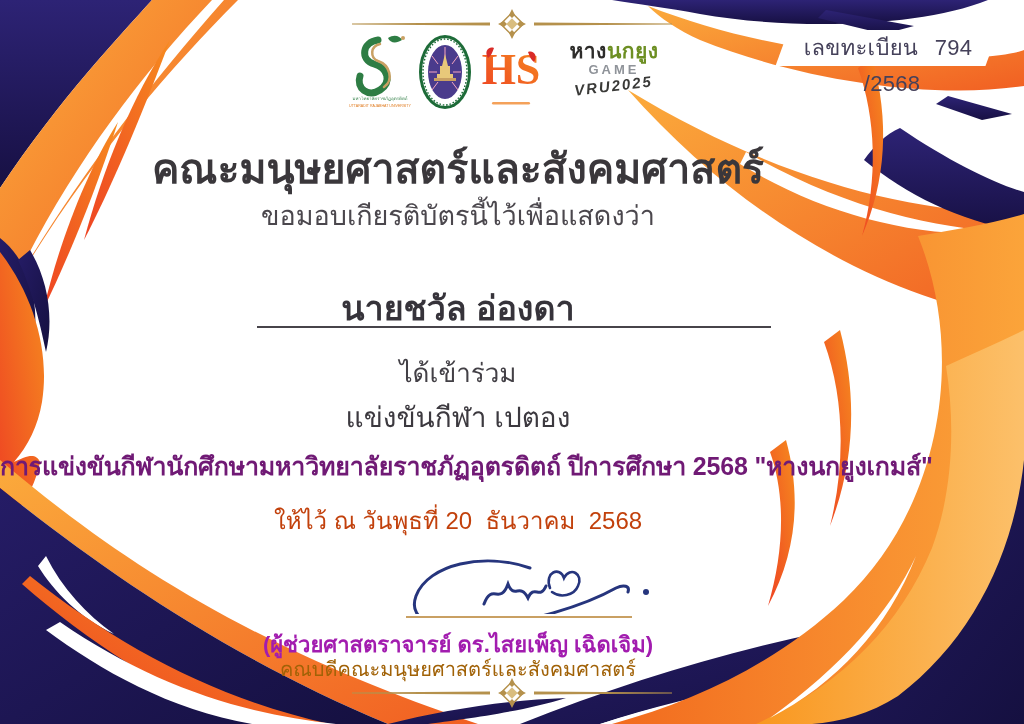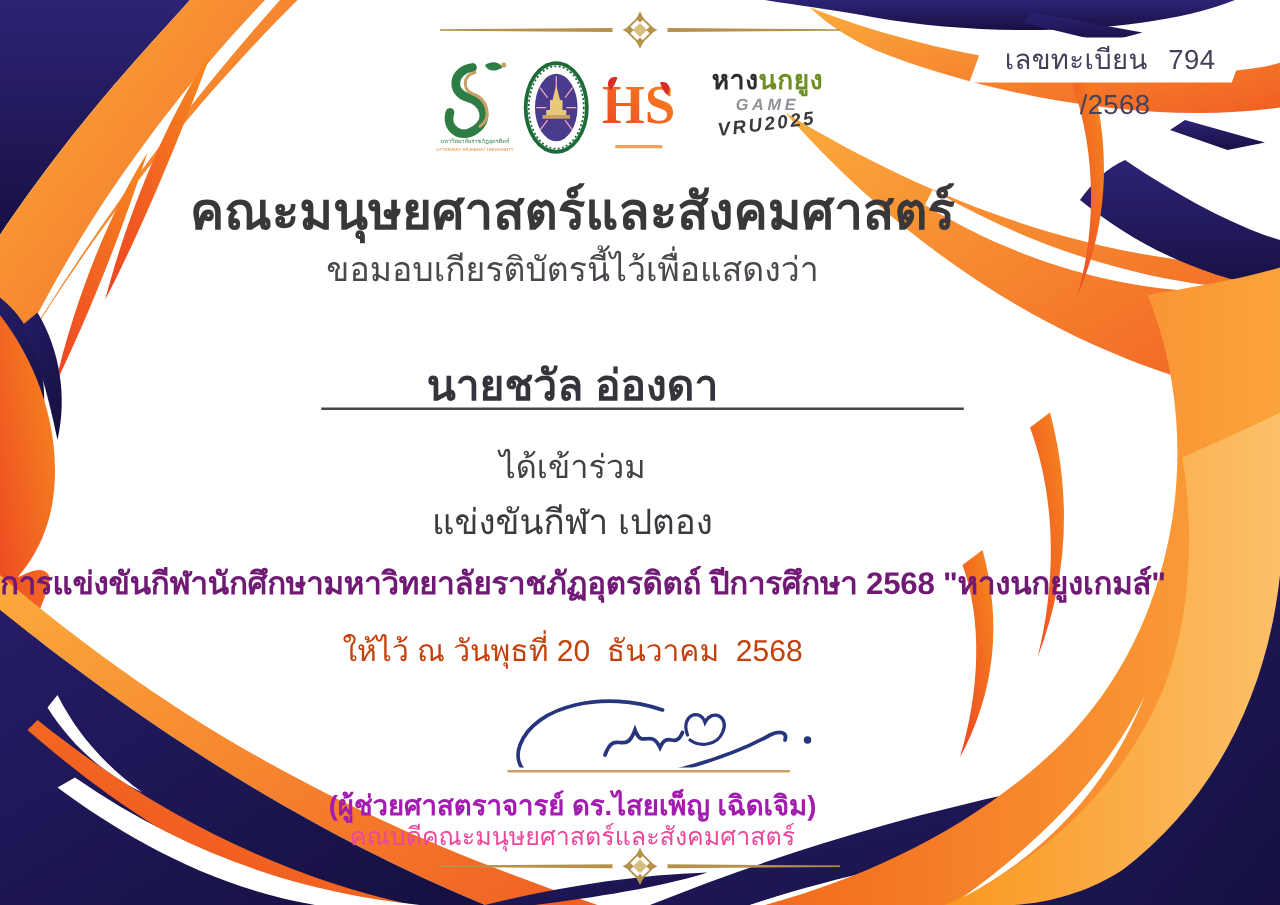--- a/index.html
+++ b/index.html
@@ -16,45 +16,45 @@
   .reg-bg{position:absolute;top:0;left:-6px;width:210px;height:36px;background:#ffffff;transform:skewX(-20deg);}
   .reg-text{position:relative;z-index:2;font-size:22px;color:#45415a;line-height:36px;text-align:center;letter-spacing:.3px;}
   .reg-text span{display:inline-block;}
   .reg-num{margin-left:10px;}
   .reg-year{margin-left:8px;}
 
   .orn{position:absolute;left:352px;width:320px;height:30px;}
   .orn-top{top:9px;}
   .orn-bottom{top:678px;}
 
-  .logo-row{position:absolute;top:46px;left:340px;width:344px;height:80px;}
+  .logo-row{position:absolute;top:32px;left:340px;width:344px;height:80px;}
   .logo{position:absolute;top:0;}
   .logo-anniv{left:8px;width:64px;height:80px;}
   .logo-seal{left:78px;width:54px;height:80px;}
   .logo-hs{left:140px;width:62px;height:80px;}
   .logo-game{left:208px;top:8px;width:132px;height:64px;text-align:center;}
   .game-line1{font-size:21px;font-weight:bold;line-height:22px;letter-spacing:.5px;}
   .game-black{color:#2e2d2b;text-align:right;}
   .game-green{color:#6d8f23;}
-  .game-word{font-size:13px;font-weight:bold;font-style:italic;color:#8f9399;letter-spacing:3px;line-height:15px;}
+  .game-word{font-size:13px;font-weight:bold;color:#8f9399;letter-spacing:3px;line-height:15px;}
   .game-year{display:inline-block;font-size:15px;font-weight:bold;font-style:italic;color:#3a3a38;transform:rotate(-7deg);letter-spacing:2px;line-height:16px;}
 
   .faculty-title{top:136px;font-family:"Liberation Serif","DejaVu Serif",serif;font-size:41px;font-weight:bold;color:#3a373b;}
   .presents{top:194px;font-size:27px;color:#4b474d;}
   .recipient{top:281px;font-size:34px;font-weight:bold;color:#36333a;}
   .name-underline{top:326px;left:257px;width:514px;height:2px;background:#47444a;}
   .participation{top:352px;font-size:26px;color:#434046;}
   .activity{top:395px;font-size:28px;color:#3c393f;}
   .event{top:446px;font-size:25px;font-weight:bold;color:#701a75;letter-spacing:-.2px;}
   .date{top:501px;font-size:24px;color:#c2410c;}
 
   .sig{position:absolute;top:548px;left:388px;width:270px;height:66px;}
   .sig-underline{top:616px;left:406px;width:226px;height:2px;background:#c9a063;}
   .signer-name{top:627px;font-size:22px;font-weight:bold;color:#a21caf;}
-  .signer-title{top:653px;font-size:20px;color:#ec4899;}
+  .signer-title{top:653px;font-size:20px;color:#a16207;}
 </style>
 </head>
 <body>
 
 <div class="cert">
 
   <svg class="bg-art" viewBox="0 0 1024 724" preserveAspectRatio="none">
     <defs>
       <linearGradient id="gNavy" x1="0" y1="0" x2="0" y2="1">
         <stop offset="0" stop-color="#2d2375"></stop>

